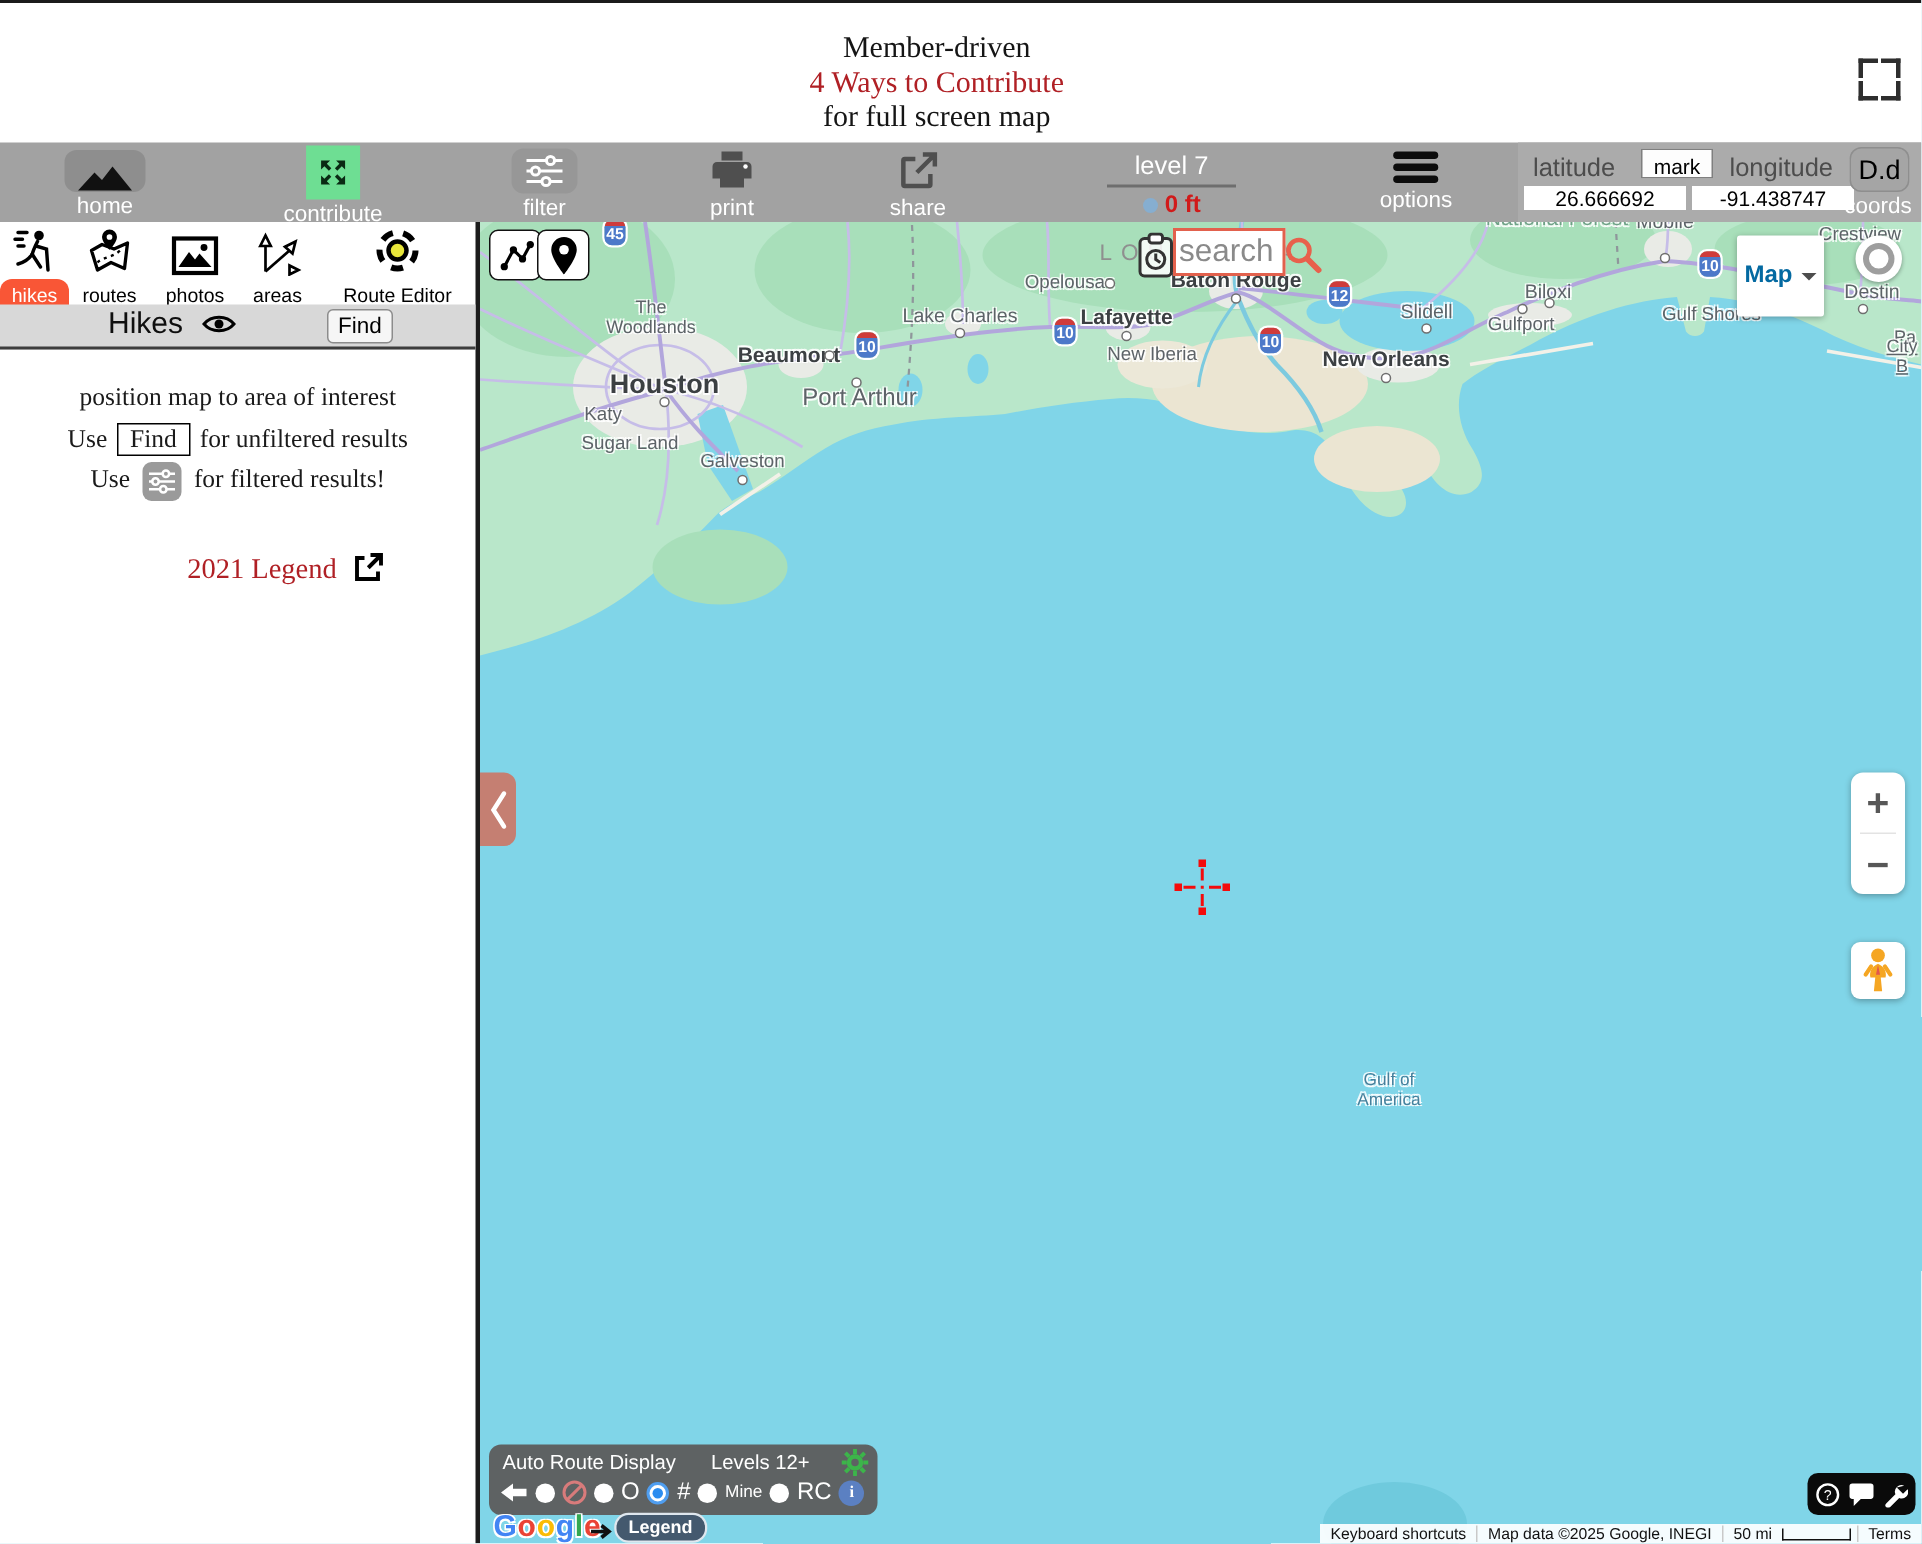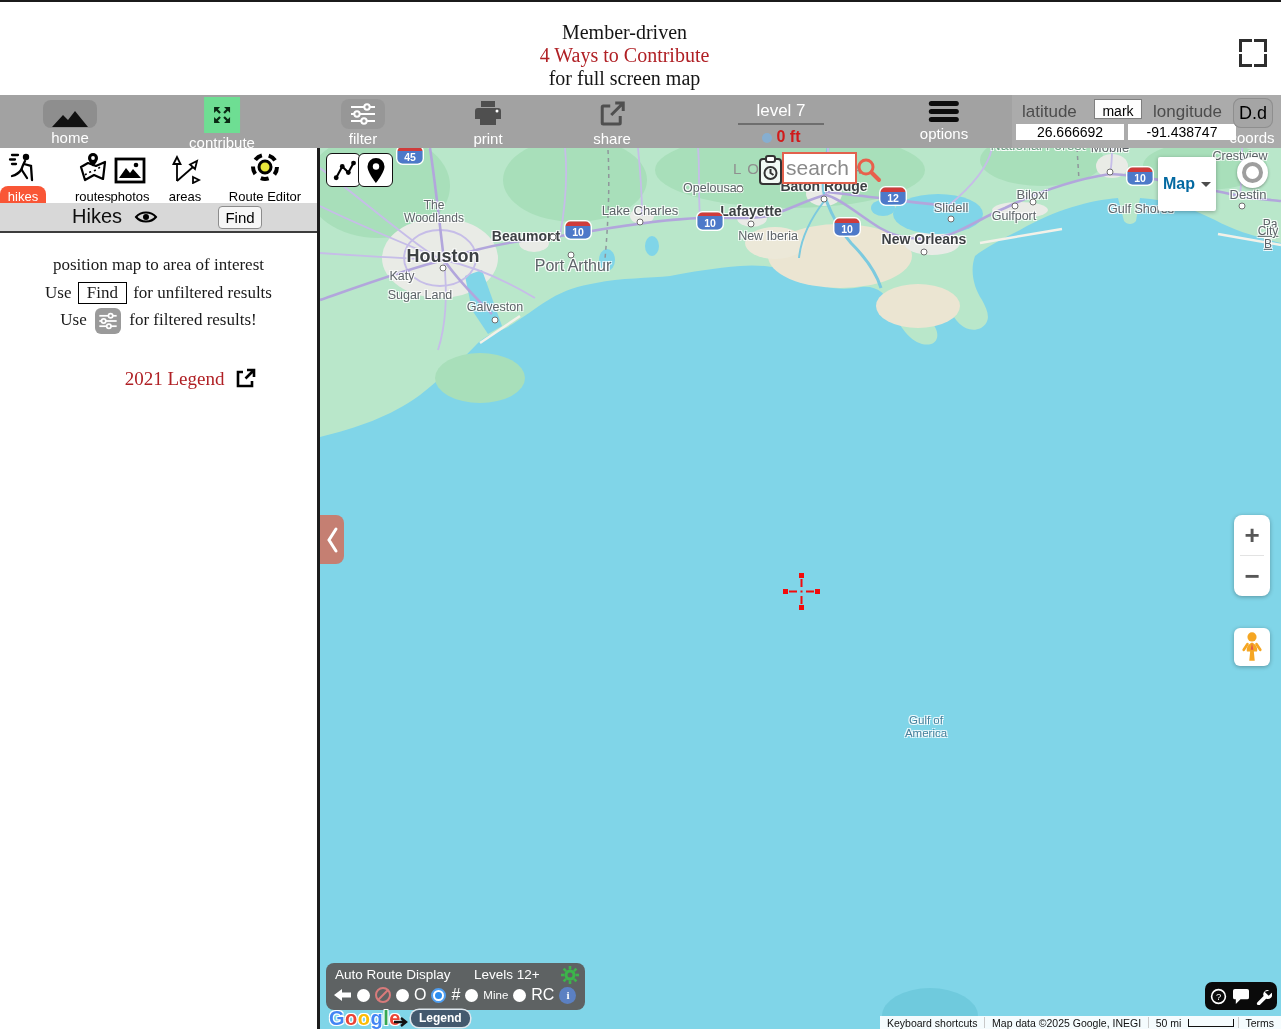--- a/index.html
+++ b/index.html
@@ -60,21 +60,21 @@
                font-size:19px;color:#b02025;cursor:pointer;}
   
   .map{position:absolute;left:320px;top:148px;width:961px;height:881px;background:#80d5e8;overflow:hidden;}
   .map svg.base{position:absolute;left:0;top:0;}
   .map-label{position:absolute;transform:translate(-50%,-50%);font-size:12.5px;color:#5d6368;text-align:center;
              white-space:pre-line;line-height:1.1;z-index:2;pointer-events:none;
              text-shadow:-1px -1px 0 rgba(255,255,255,.85),1px -1px 0 rgba(255,255,255,.85),-1px 1px 0 rgba(255,255,255,.85),1px 1px 0 rgba(255,255,255,.85);}
   .map-label.bold{font-weight:bold;color:#3c4043;}
   .map-dot{position:absolute;width:5px;height:5px;border:1.5px solid #6f6f6f;background:#fff;border-radius:50%;
            transform:translate(-50%,-50%);z-index:2;}
-  .shield{position:absolute;transform:translate(-50%,-50%);width:25px;height:17px;border-radius:5px;z-index:2;
+  .shield{position:absolute;transform:translate(-50%,-50%);width:14px;height:17px;border-radius:5px;z-index:2;
           background:linear-gradient(#cf3b3b 0 4px,#4d79c9 4px);box-shadow:0 0 0 1.5px #fff;
           color:#fff;font-size:10.5px;font-weight:bold;text-align:center;line-height:21px;}
   .map-btn{position:absolute;background:#fff;border:1px solid #111;border-radius:6px;width:33px;height:32px;
            display:flex;align-items:center;justify-content:center;cursor:pointer;z-index:3;}
   .state-label{position:absolute;left:413px;top:12px;font-size:15px;color:#8f8f8f;letter-spacing:6px;z-index:1;}
   .clipboard{position:absolute;left:438px;top:7px;z-index:3;cursor:pointer;}
   .search-input{position:absolute;left:462px;top:4px;width:67px;height:28px;border:2px solid #e2614d;background:#fff;
                 font-size:21px;color:#444;padding:0 2px;font-family:"Liberation Sans",sans-serif;z-index:3;}
   .search-input::placeholder{color:#8a8a8a;}
   .mag{position:absolute;left:536px;top:9px;z-index:3;cursor:pointer;}
@@ -220,21 +220,21 @@
           <circle cx="20" cy="5" r="3.2" fill="#000" stroke="none"></circle>
           <path d="M19 9 C17 13 16 15 15.5 17.5"></path>
           <path d="M15.5 17.5 L21 26"></path>
             <path d="M15.5 17.5 C13 21 10 23 6 24"></path>
           <path d="M18 12 L25 14 L26 28"></path>
           <path d="M6 3 h6 M4 7.5 h5 M6 12 h4"></path>
         </svg>
       </div>
       <div class="tab-label active">hikes</div>
     </div>
-    <div class="tab" style="left:48px;width:50px;margin-left:20px;">
+    <div class="tab" style="left:48px;width:50px;">
       <div class="tab-icon">
         <svg width="32" height="32" viewBox="0 0 32 30">
           <path d="M4 14 L11 10 L19 13 L28 9 L26 26 L17 22 L8 27 Z" fill="#fff" stroke="#000" stroke-width="2.2" stroke-linejoin="round"></path>
           <path d="M8 22 C12 18 18 19 23 14" fill="none" stroke="#000" stroke-width="1.6" stroke-dasharray="2 3"></path>
           <path d="M16 0 a5 5 0 0 1 5 5 c0 3.6 -5 8.5 -5 8.5 s-5 -4.9 -5 -8.5 a5 5 0 0 1 5 -5 Z" fill="#000"></path>
           <circle cx="16" cy="5" r="1.9" fill="#fff"></circle>
         </svg>
       </div>
       <div class="tab-label">routes</div>
     </div>

